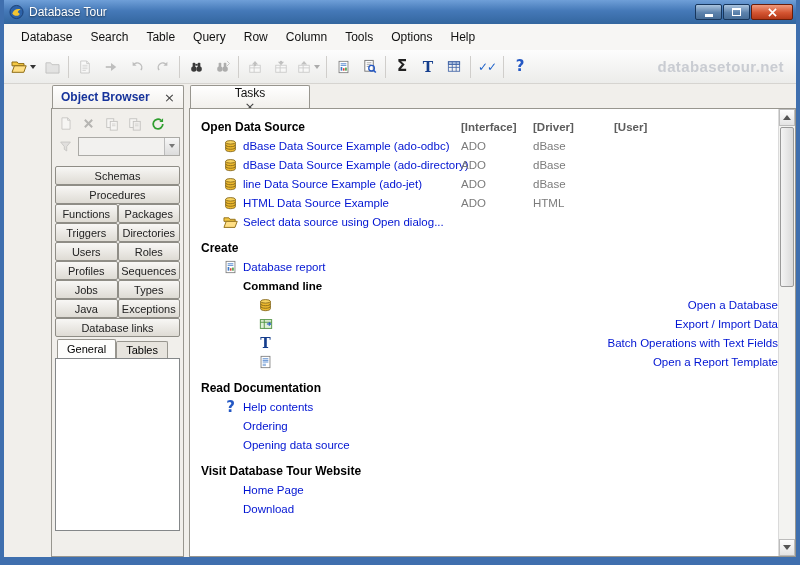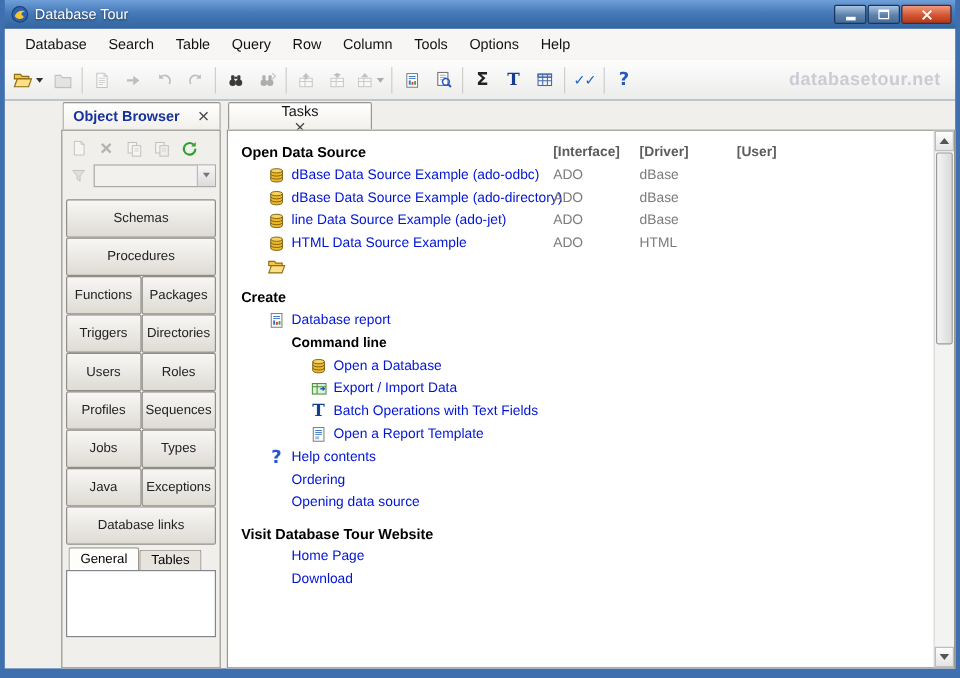--- a/index.html
+++ b/index.html
@@ -54,21 +54,21 @@
 
   
   .left-panel{flex:1;border:1px solid #98968f;background:#f1efeb;display:flex;flex-direction:column;padding:3px;min-height:0;}
   .ob-toolbar{height:23px;display:flex;align-items:center;gap:2px;}
   .sm-btn{width:21px;height:21px;display:flex;align-items:center;justify-content:center;}
   .filter-row{height:22px;display:flex;align-items:center;gap:2px;margin-bottom:9px;}
   .combo{flex:1;height:19px;background:#f2f1ef;border:1px solid #abaaa6;display:flex;align-items:center;justify-content:flex-end;}
   .combo-btn{width:15px;height:100%;background:linear-gradient(#f6f6f6,#dcdcdc);border-left:1px solid #bbb;display:flex;align-items:center;justify-content:center;}
   .combo-arrow{width:0;height:0;border-left:3.5px solid transparent;border-right:3.5px solid transparent;border-top:4px solid #777;}
   .cat-grid{display:flex;flex-wrap:wrap;}
-  .cat-btn{width:50%;height:32px;font-size:11px;color:#222;background:linear-gradient(180deg,#f8f7f5,#dedbd4);
+  .cat-btn{width:50%;height:19px;font-size:11px;color:#222;background:linear-gradient(180deg,#f8f7f5,#dedbd4);
     border:1px solid #8f8d86;border-radius:2px;display:flex;align-items:center;justify-content:center;white-space:nowrap;overflow:hidden;}
   .cat-btn.full{width:100%;}
   .sub-tabs{display:flex;align-items:flex-end;height:20px;margin-top:1px;padding-left:2px;}
   .sub-tab{height:17px;padding:0 9px;font-size:11px;display:flex;align-items:center;border:1px solid #98968f;
     background:#e7e4de;border-bottom:none;border-radius:2px 2px 0 0;}
   .sub-tab.active{background:#fdfdfc;height:19px;}
   .object-list{flex:1;background:#fff;border:1px solid #848789;margin-bottom:22px;}
 
   
   .tasks-panel{flex:1;border:1px solid #98968f;background:#fff;display:flex;min-height:0;}
@@ -78,21 +78,21 @@
   .col-h{font-weight:bold;font-size:11.5px;color:#5c5c5c;}
   .cell-label{display:flex;align-items:center;gap:5px;padding-left:22px;white-space:nowrap;}
   .cell-val{color:#7b7b7b;}
   .row{height:19px;display:flex;align-items:center;gap:5px;padding-left:11px;}
   .mt{margin-top:7px;}
   .link{color:#0014d2;white-space:nowrap;}
   .sub-head{font-weight:bold;font-size:11.5px;color:#000;}
   .icon14{width:15px;height:15px;display:inline-flex;align-items:center;justify-content:center;flex:none;}
   .pl1{padding-left:33px;}
   .pl1t{padding-left:53px;}
-  .pl2{padding-left:68px;}
+  .pl2{padding-left:68px;justify-content:space-between;}
 
   
   .scroll-v{width:17px;background:#f3f3f1;border-left:1px solid #dadada;display:flex;flex-direction:column;}
   .scroll-btn{height:17px;background:linear-gradient(#fdfdfd,#e4e4e4);border:1px solid #bcbcbc;display:flex;align-items:center;justify-content:center;}
   .tri-up{width:0;height:0;border-left:4px solid transparent;border-right:4px solid transparent;border-bottom:5px solid #555;}
   .tri-down{width:0;height:0;border-left:4px solid transparent;border-right:4px solid transparent;border-top:5px solid #555;}
   .scroll-thumb{height:160px;margin:1px;background:linear-gradient(90deg,#f4f4f4,#dadada);border:1px solid #9a9a9a;border-radius:2px;}
   .scroll-space{flex:1;}
 </style>
 </head>
@@ -430,20 +430,21 @@
             <span class="cell-val"></span>
           </div>
 
           <div class="row pl1">
             <span class="icon14">
                 <svg width="15" height="14" viewBox="0 0 16 15">
                   <path d="M1 3h5.2l1.2 1.6H13v2.2H1z" fill="#f5c843" stroke="#8f6d14"></path>
                   <path d="M1 13.3L3.4 6.8H15.2L12.8 13.3z" fill="#ffdf85" stroke="#8f6d14"></path>
                 </svg>
               </span>
+            <span class="link">Select data source using Open dialog...</span>
           </div>
 
           <div class="row mt">
             <span class="sec-title">Create</span>
           </div>
           <div class="row pl1">
             <span class="icon14">
                 <svg width="13" height="14" viewBox="0 0 16 16">
                   <rect x="2.5" y="1" width="11" height="14" fill="#fff" stroke="#777"></rect>
                   <path d="M4.5 4h7M4.5 6h7" stroke="#3c78c8"></path>
@@ -487,20 +488,23 @@
             <span class="icon14">
                 <svg width="13" height="14" viewBox="0 0 16 16">
                   <rect x="2.5" y="1" width="11" height="14" fill="#fff" stroke="#777"></rect>
                   <path d="M4.5 4h7M4.5 6h7M4.5 8h7" stroke="#3c78c8"></path>
                   <rect x="4.5" y="10" width="4" height="3" fill="#9dbbe3"></rect>
                 </svg>
               </span>
             <span class="link">Open a Report Template</span>
           </div>
 
+          <div class="row mt">
+            <span class="sec-title">Read Documentation</span>
+          </div>
           <div class="row pl1">
             <span class="icon14 helpq">?</span>
             <span class="link">Help contents</span>
           </div>
           <div class="row pl1t">
             <span class="link">Ordering</span>
           </div>
           <div class="row pl1t">
             <span class="link">Opening data source</span>
           </div>

